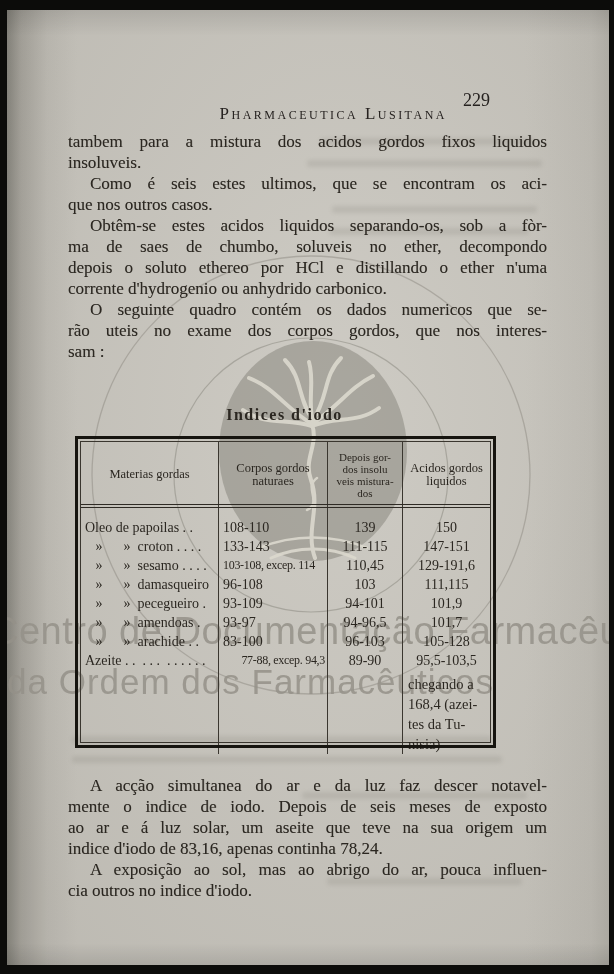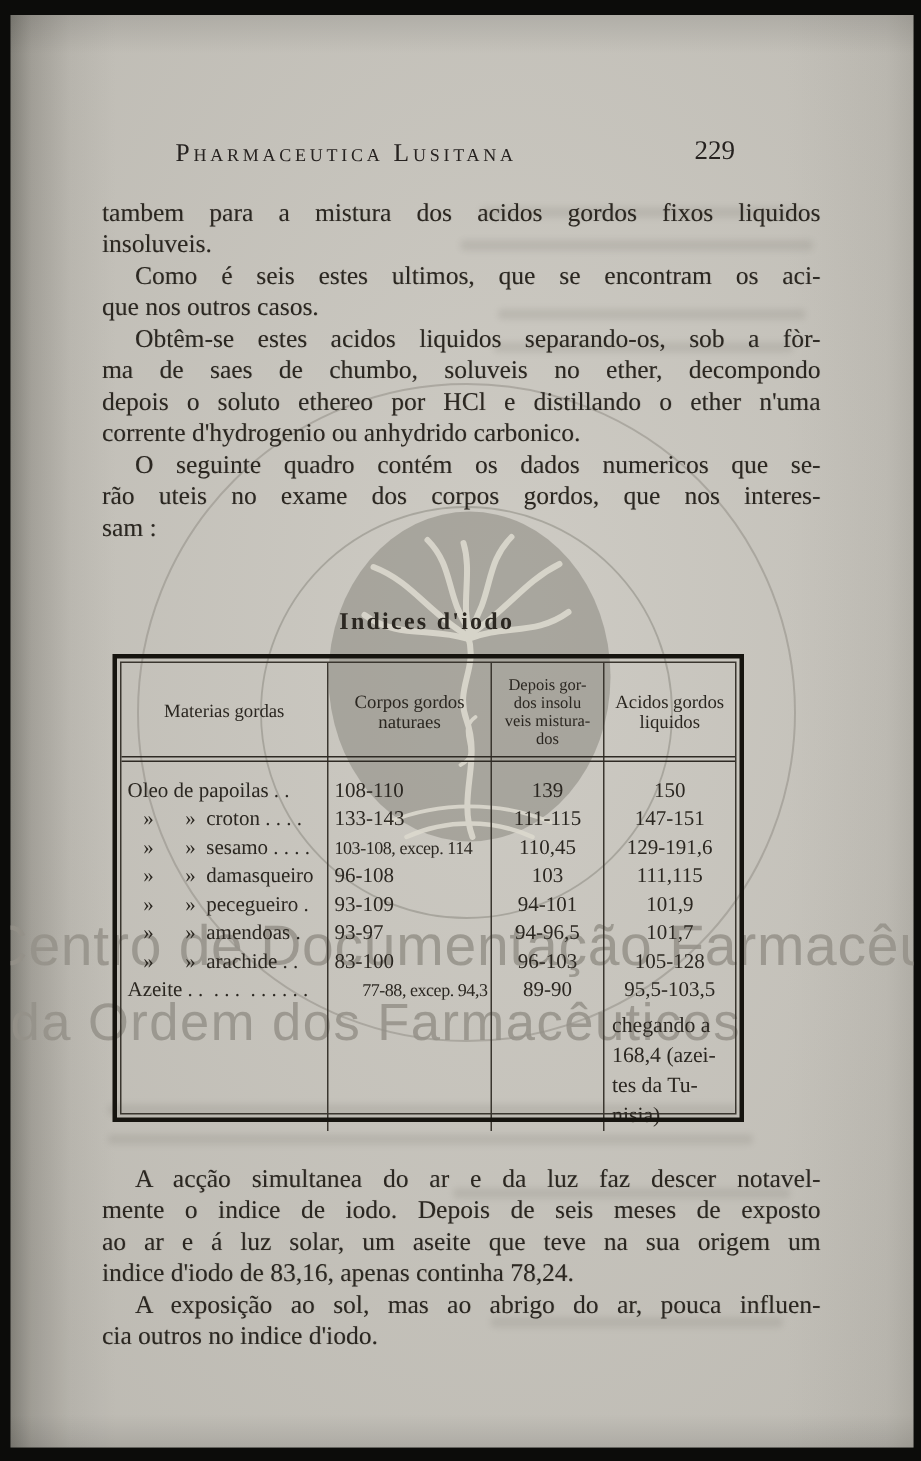--- a/index.html
+++ b/index.html
@@ -14,21 +14,21 @@
     color:#2b2721;}
   
   .wm-layer{position:absolute;inset:0;z-index:1;}
   .wm-text{position:absolute;font-family:"Liberation Sans","DejaVu Sans",sans-serif;
     color:rgba(148,145,136,0.85);white-space:nowrap;}
   .wm1{top:600px;left:-16px;width:640px;font-size:38px;text-align:center;letter-spacing:0.5px;}
   .wm2{top:652px;left:0;width:480px;font-size:35px;text-align:center;letter-spacing:1px;}
   .smudge{position:absolute;background:#6f6c63;opacity:0.16;filter:blur(2px);border-radius:3px;}
   
   .print{position:absolute;inset:0;z-index:2;}
-  .head-title{position:absolute;top:82px;left:110px;width:330px;text-align:left;
+  .head-title{position:absolute;top:94px;left:110px;width:330px;text-align:right;
     font-variant:small-caps;font-size:17px;letter-spacing:2.5px;color:#262220;}
   .page-num{position:absolute;top:80px;left:456px;font-size:18px;color:#262220;}
   .tblock{position:absolute;left:61px;width:479px;font-size:17px;line-height:21px;
     text-shadow:0.3px 0.3px 0.5px rgba(40,36,30,0.30);}
   .upper{top:121px;} .lower{top:765px;}
   .tblock p{margin:0;}
   .ln{text-align:justify;text-align-last:justify;}
   .ln.last{text-align-last:auto;}
   .ln.ind{text-indent:22px;}
   .table-title{position:absolute;top:396px;left:68px;width:419px;text-align:center;

